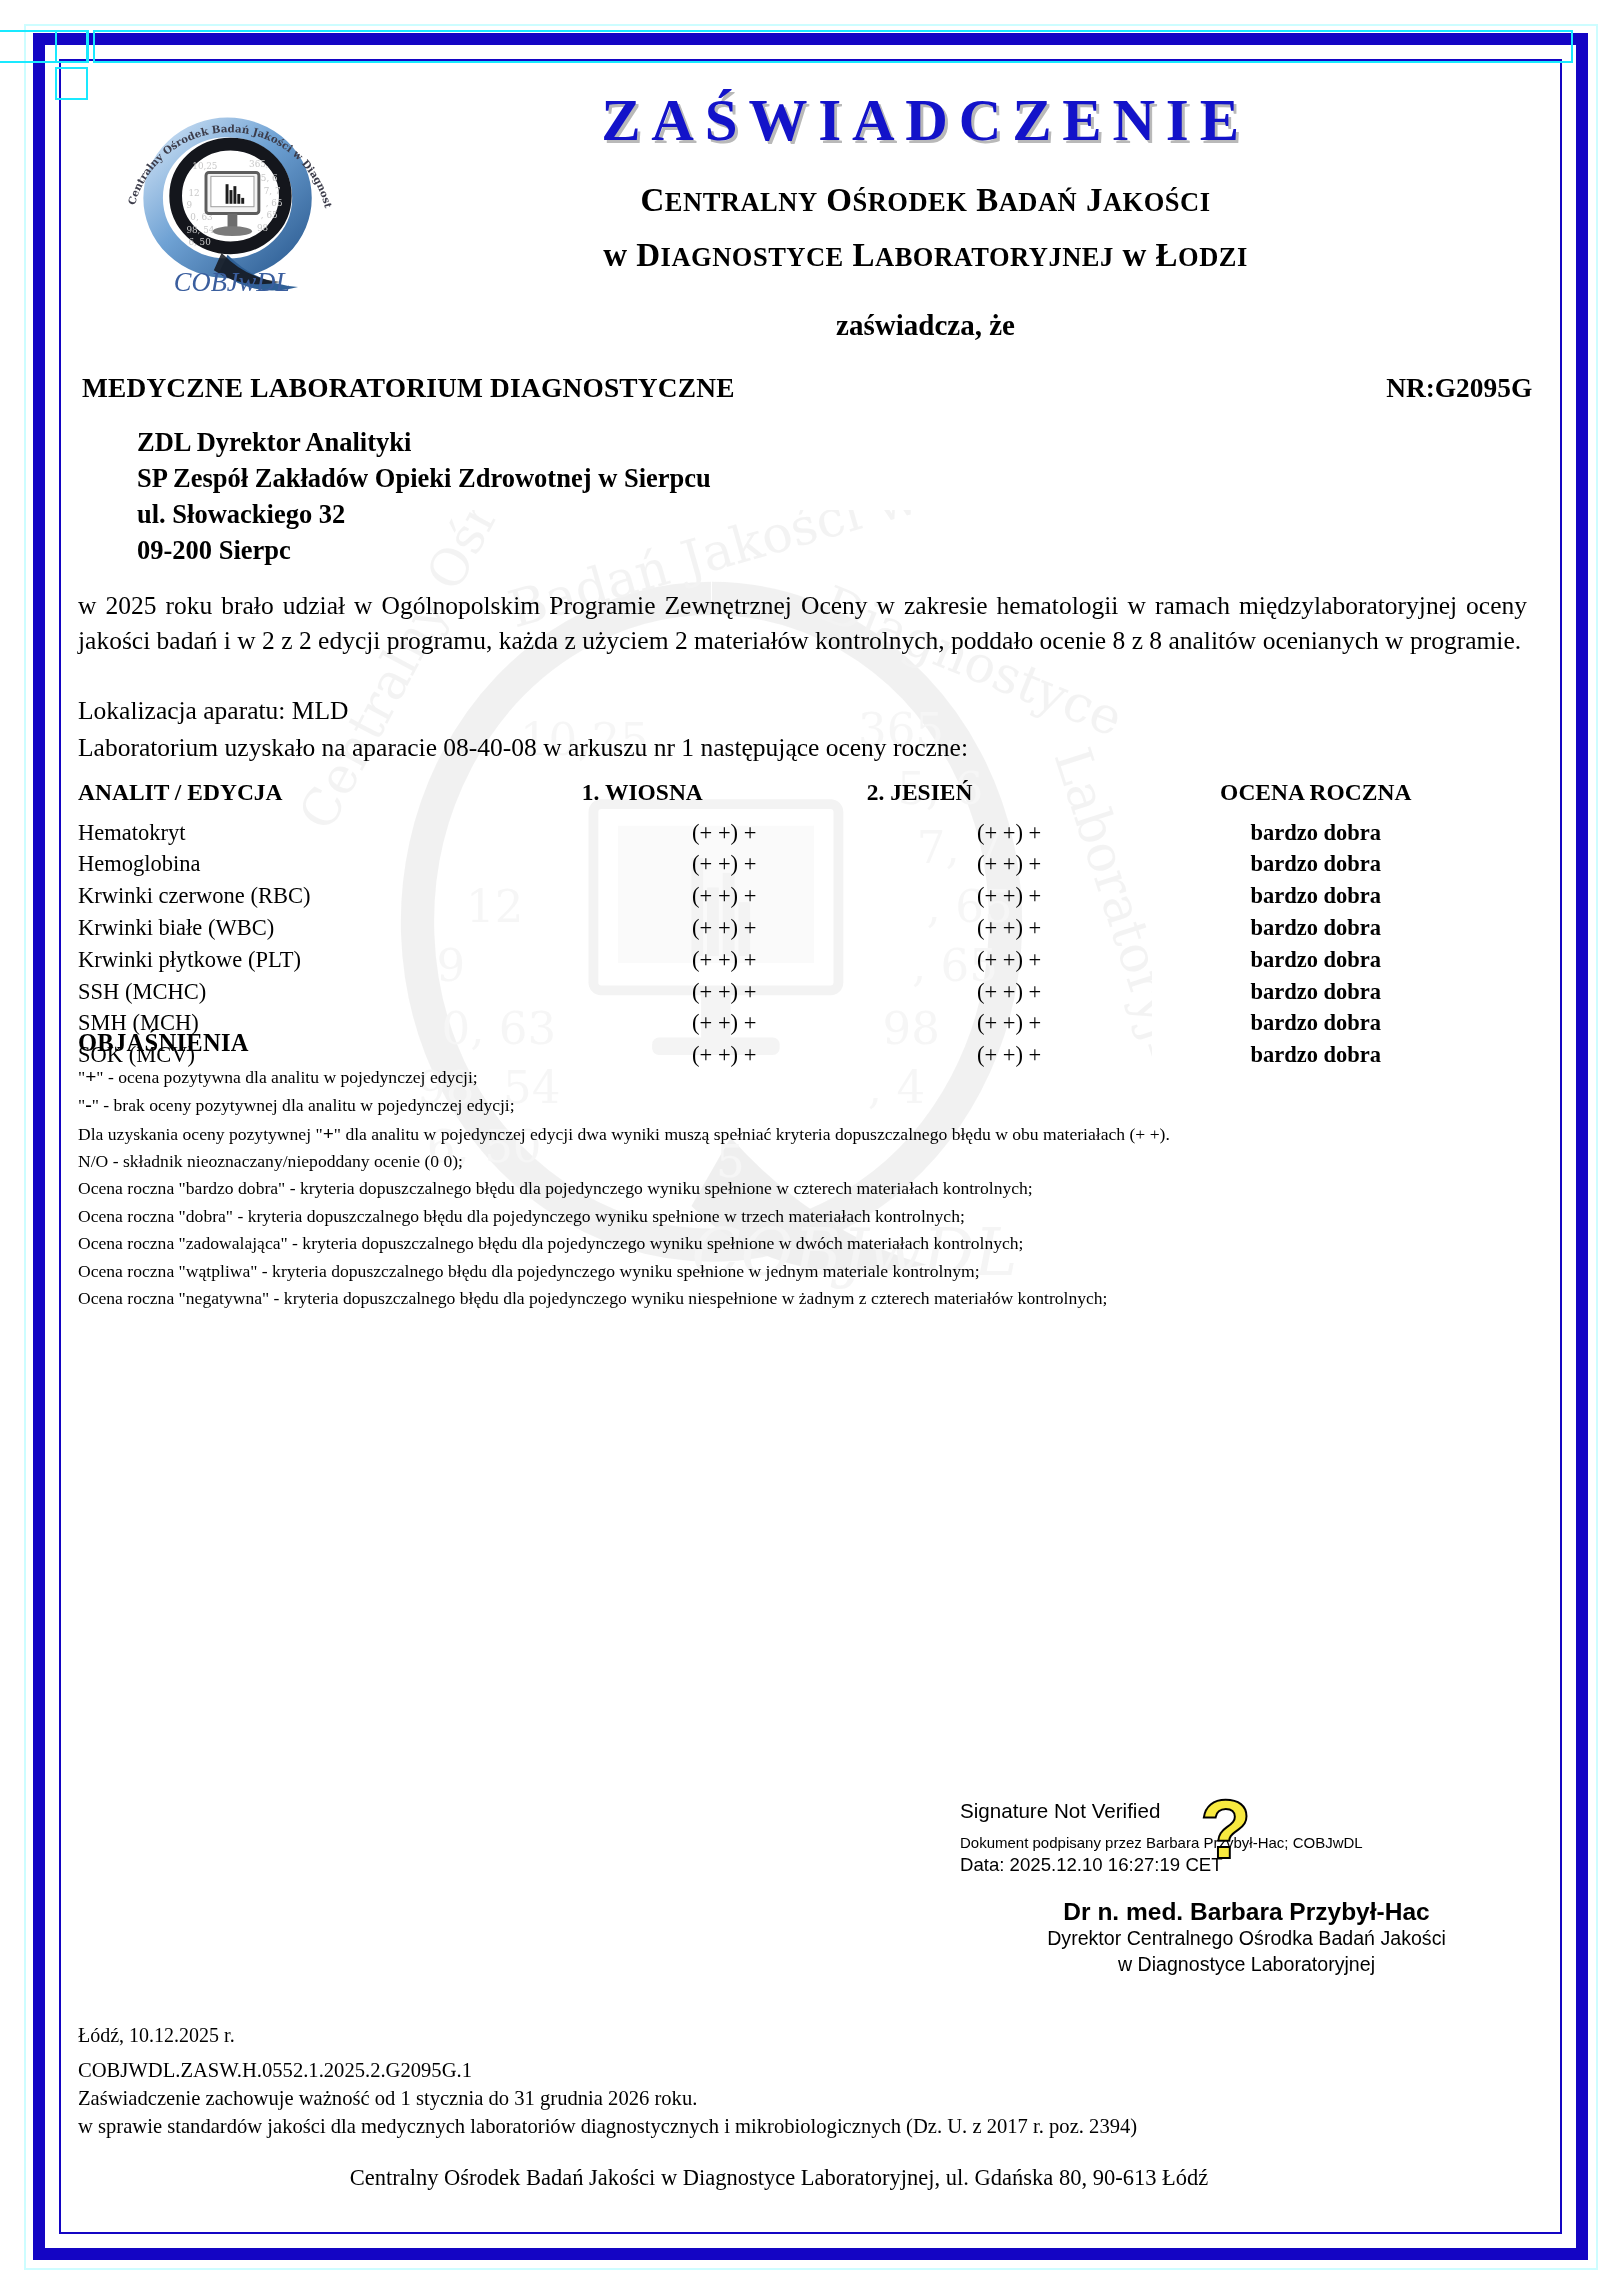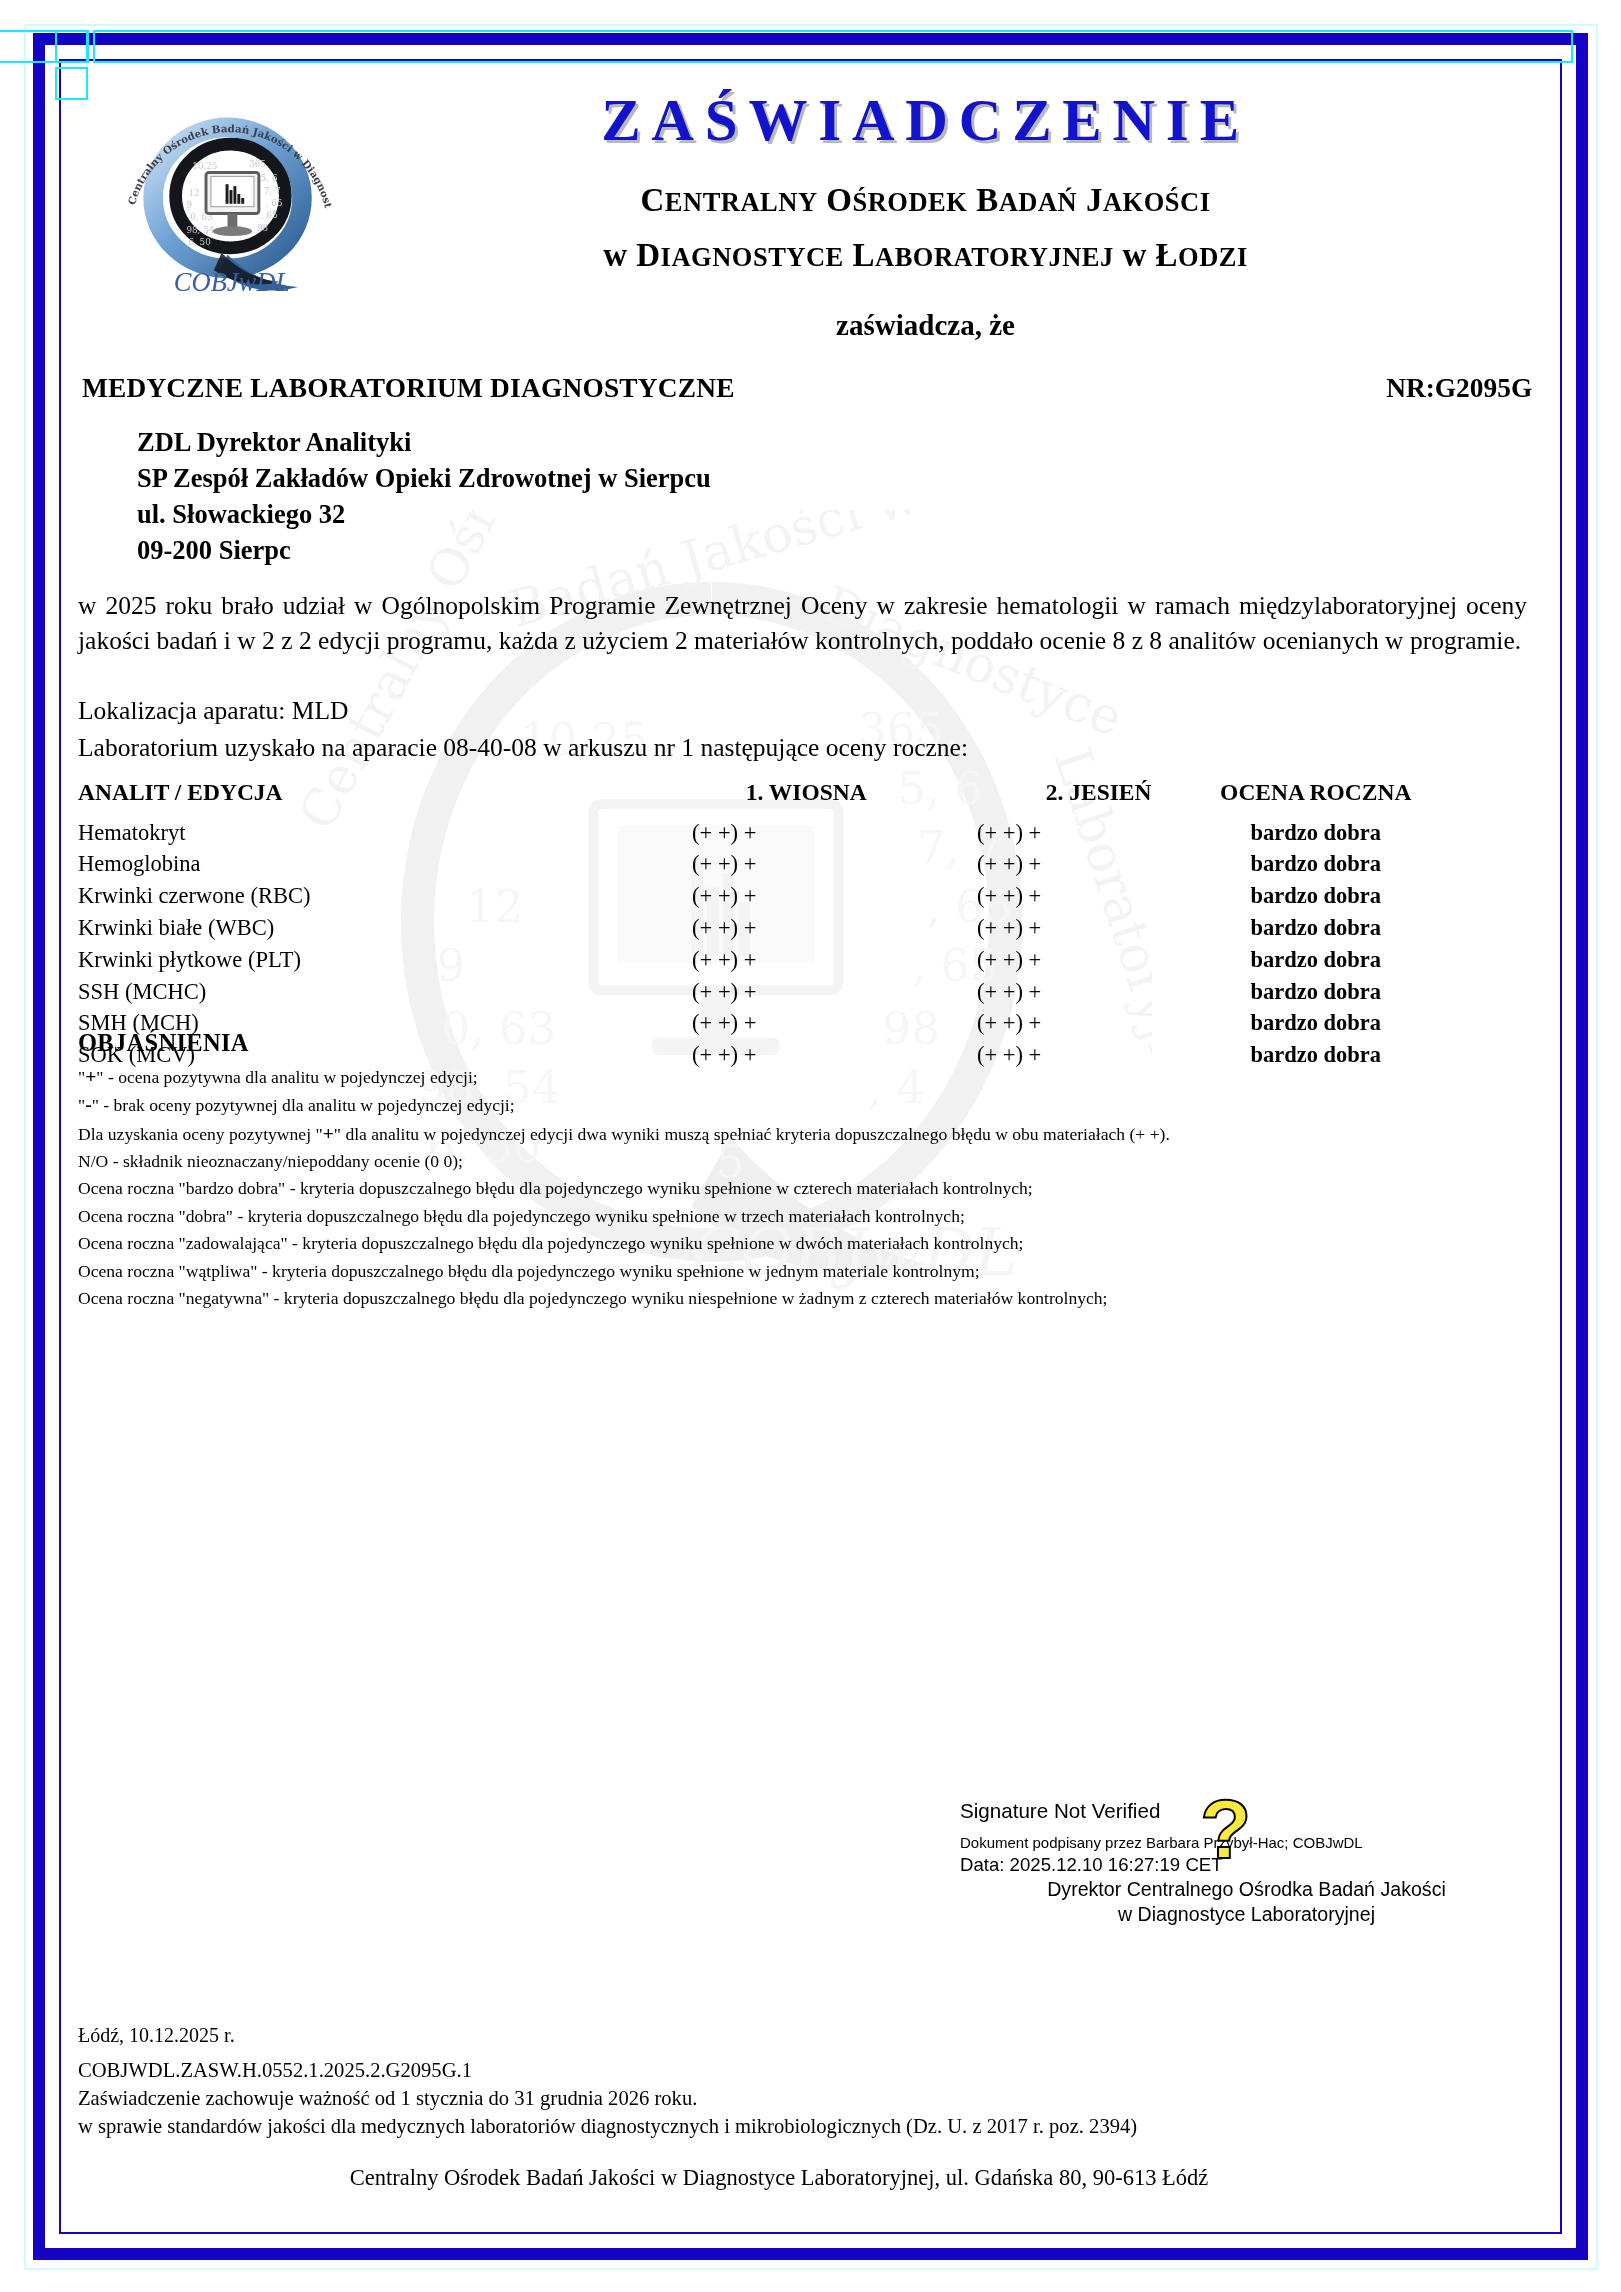--- a/index.html
+++ b/index.html
@@ -55,21 +55,21 @@
 
   
   #table{position:absolute;left:0px;top:720px;width:1402px;}
   #table table{width:100%;border-collapse:collapse;}
   #table th{font-weight:bold;font-size:23.5px;padding:0 0 10.8px 0;}
   #table td{font-size:22.5px;padding:2.9px 0;}
   .col-analit{text-align:left;width:451px;}
   .col-ed{text-align:center;width:255px;}
   .col-ocena{text-align:center;width:294px;font-weight:bold;}
   th.col-analit{text-align:left;}
-  th.col-ed{text-align:right;}
+  th.col-ed{text-align:left;}
   th.col-ocena{text-align:center;}
 
   
   #legend{position:absolute;left:0px;top:970px;width:1372px;}
   #legend h3{margin:0 0 7.8px 0;font-size:24.5px;font-weight:bold;letter-spacing:0.3px;}
   #legend p{margin:0 0 3.9px 0;font-size:17.6px;line-height:23.5px;}
   #legend .bp{font-weight:bold;font-size:19.6px;}
 
   
   #sigbox{position:absolute;left:882px;top:1740px;width:573px;}
@@ -296,20 +296,21 @@
           <p>Ocena roczna "wątpliwa" - kryteria dopuszczalnego błędu dla pojedynczego wyniku spełnione w jednym materiale kontrolnym;</p>
           <p>Ocena roczna "negatywna" - kryteria dopuszczalnego błędu dla pojedynczego wyniku niespełnione w żadnym z czterech materiałów kontrolnych;</p>
         </div>
     </div>
 
     <div id="sigbox">
       <div id="sig-not-verified" class="sig-sans">Signature Not Verified</div>
       <div id="sig-doc" class="sig-sans">Dokument podpisany przez Barbara Przybył-Hac; COBJwDL</div>
       <div id="sig-date" class="sig-sans">Data: 2025.12.10 16:27:19 CET</div>
       <div id="sig-qmark">?</div>
+      <div id="sig-name">Dr n. med. Barbara Przybył-Hac</div>
       <div id="sig-role1">Dyrektor Centralnego Ośrodka Badań Jakości</div>
       <div id="sig-role2">w Diagnostyce Laboratoryjnej</div>
     </div>
 
     <div id="footer">
       <div class="f-city">Łódź, 10.12.2025 r.</div>
       <div class="f-sm">COBJWDL.ZASW.H.0552.1.2025.2.G2095G.1</div>
       <div class="f-sm">Zaświadczenie zachowuje ważność od 1 stycznia do 31 grudnia 2026 roku.</div>
       <div class="f-sm">w sprawie standardów jakości dla medycznych laboratoriów diagnostycznych i mikrobiologicznych (Dz. U. z 2017 r. poz. 2394)</div>
       <div class="f-center">Centralny Ośrodek Badań Jakości w Diagnostyce Laboratoryjnej, ul. Gdańska 80, 90-613 Łódź</div>

